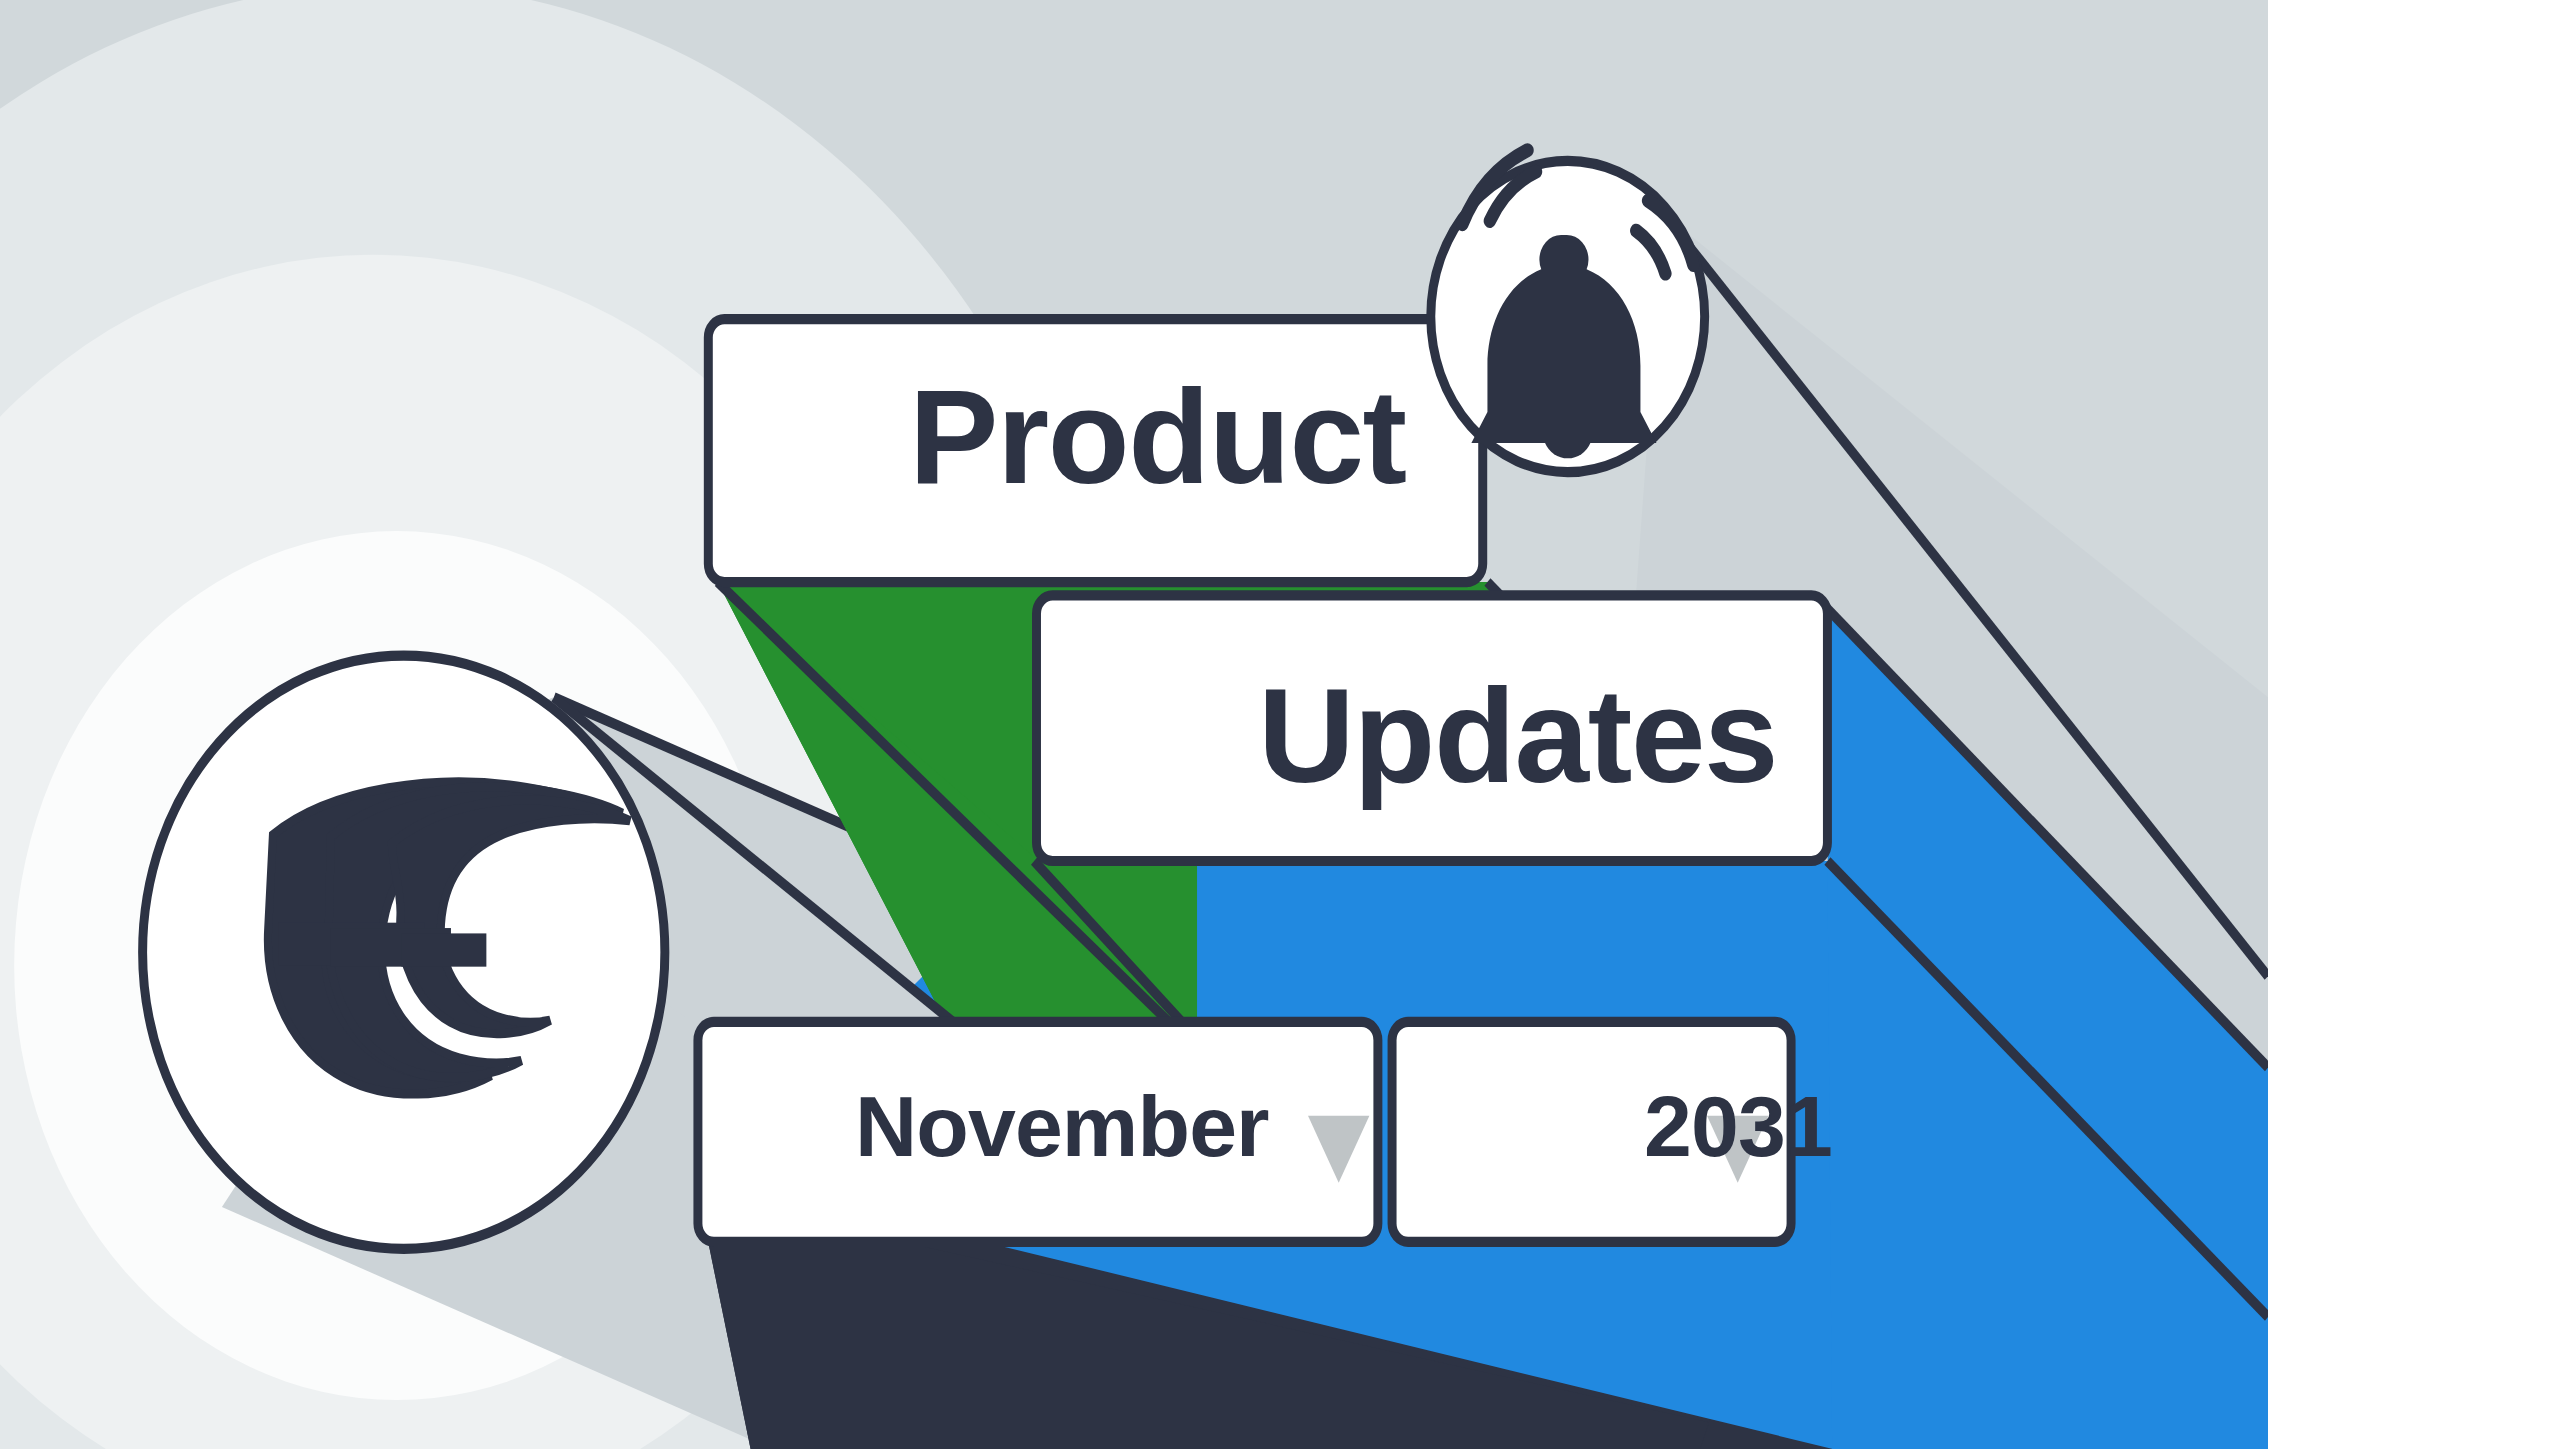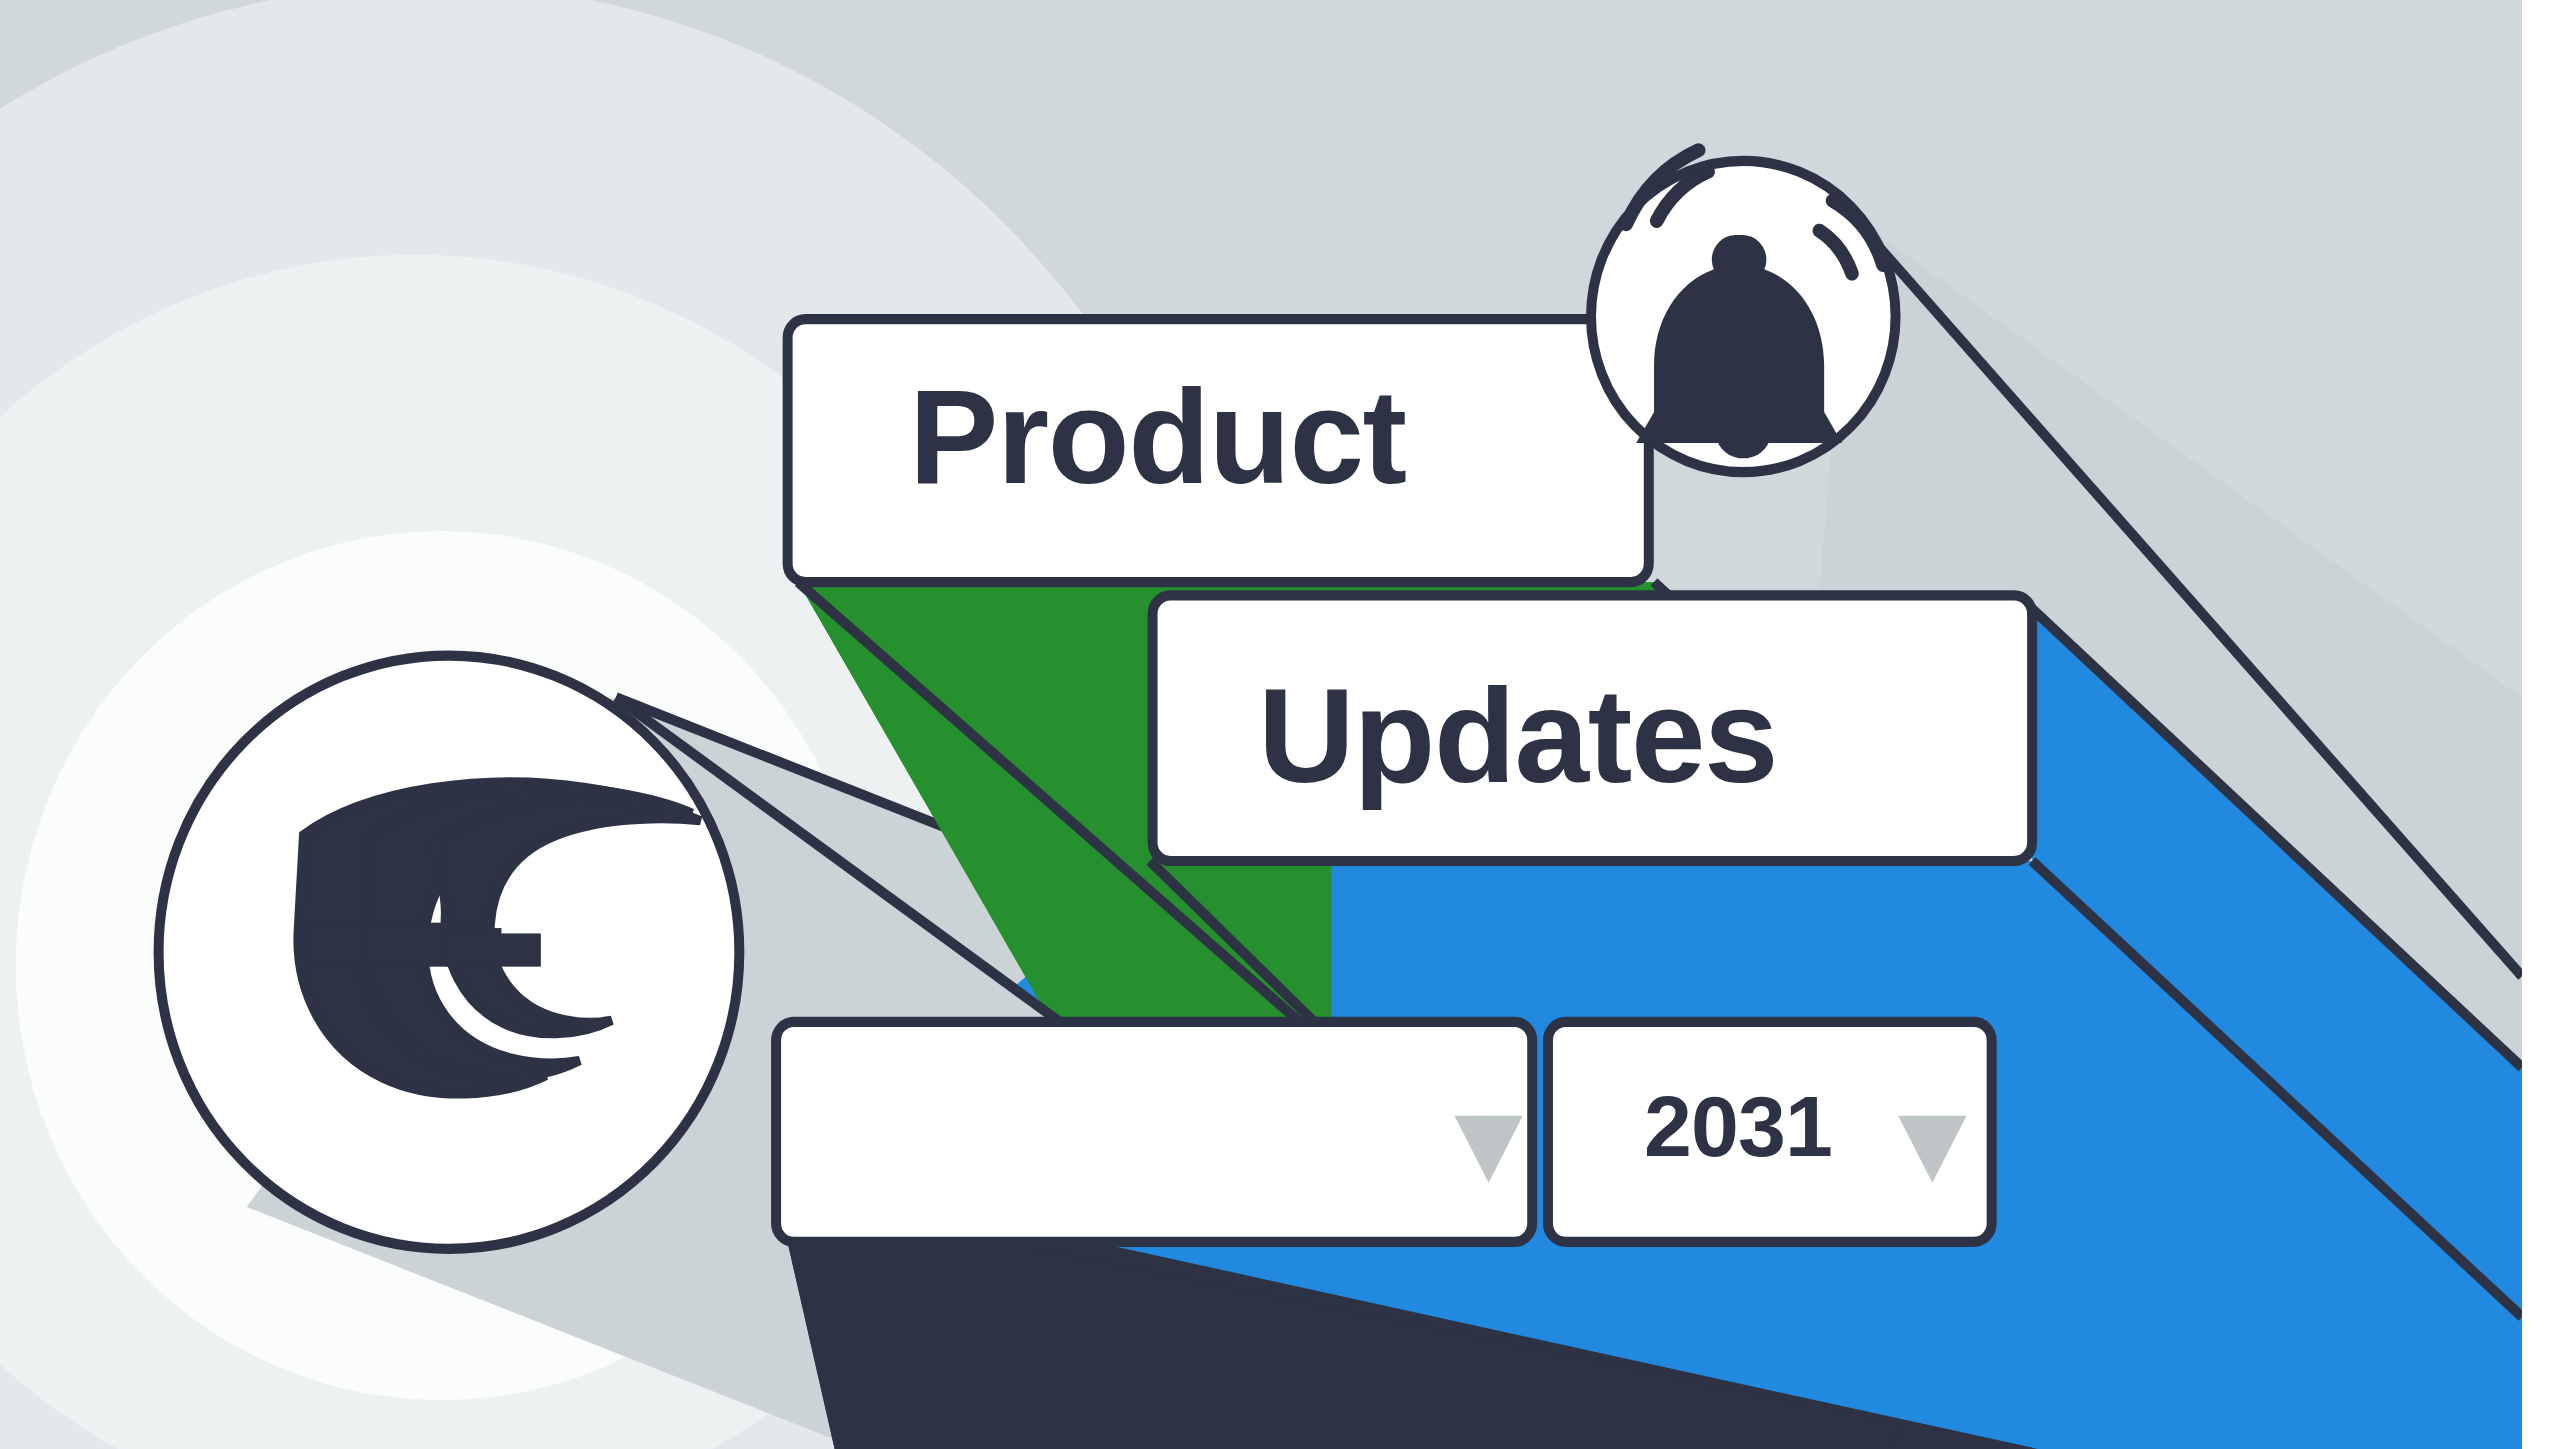--- a/index.html
+++ b/index.html
@@ -1,20 +1,20 @@
 <!DOCTYPE html>
 <html style="font-size:8.6px"><head>
 <meta charset="utf-8">
 <style>
   html,body{margin:0;padding:0;background:#ffffff;}
   body{font-family:"Liberation Sans",sans-serif;}
 
   #stage{
     position:relative;
-    width:2522px;
+    width:2268px;
     height:1450px;
     overflow:hidden;
     background:#d1d8db;
   }
   #art{position:absolute;inset:0;width:100%;height:100%;display:block;}
 
   
   .txt{
     position:absolute;
     color:#2d3344;
@@ -130,16 +130,17 @@
 
         <path d="M 3465 430 c 28 18 50 46 62 80" fill="none" stroke="#2d3344" stroke-width="26" stroke-linecap="round"></path>
         <path d="M 3490 374 c 46 26 80 68 96 120" fill="none" stroke="#2d3344" stroke-width="26" stroke-linecap="round"></path>
       </g>
 
     </g>
   </svg>
 
   <div class="txt" id="t-product">Product</div>
   <div class="txt" id="t-updates">Updates</div>
+  <div class="txt" id="t-month">November</div>
   <div class="txt" id="t-year">2031</div>
 
 </div>
 
 
 </body></html>

